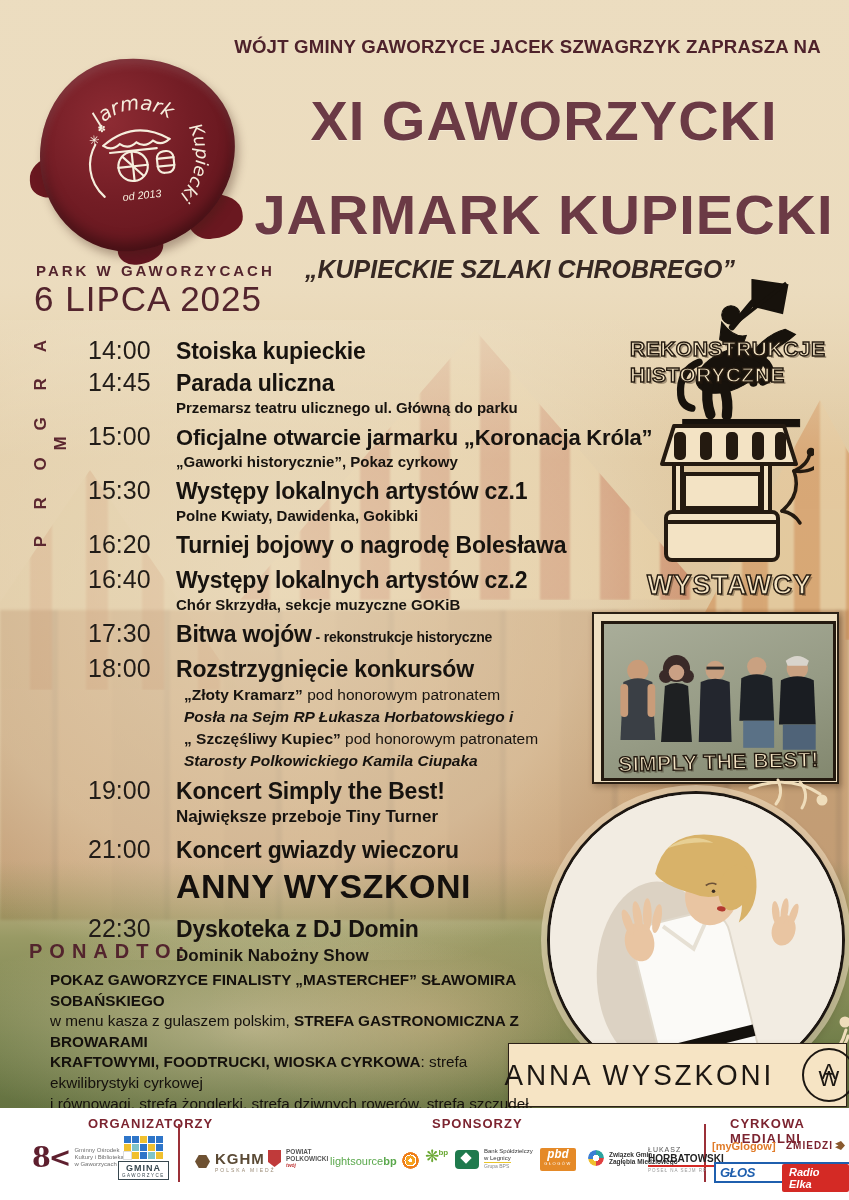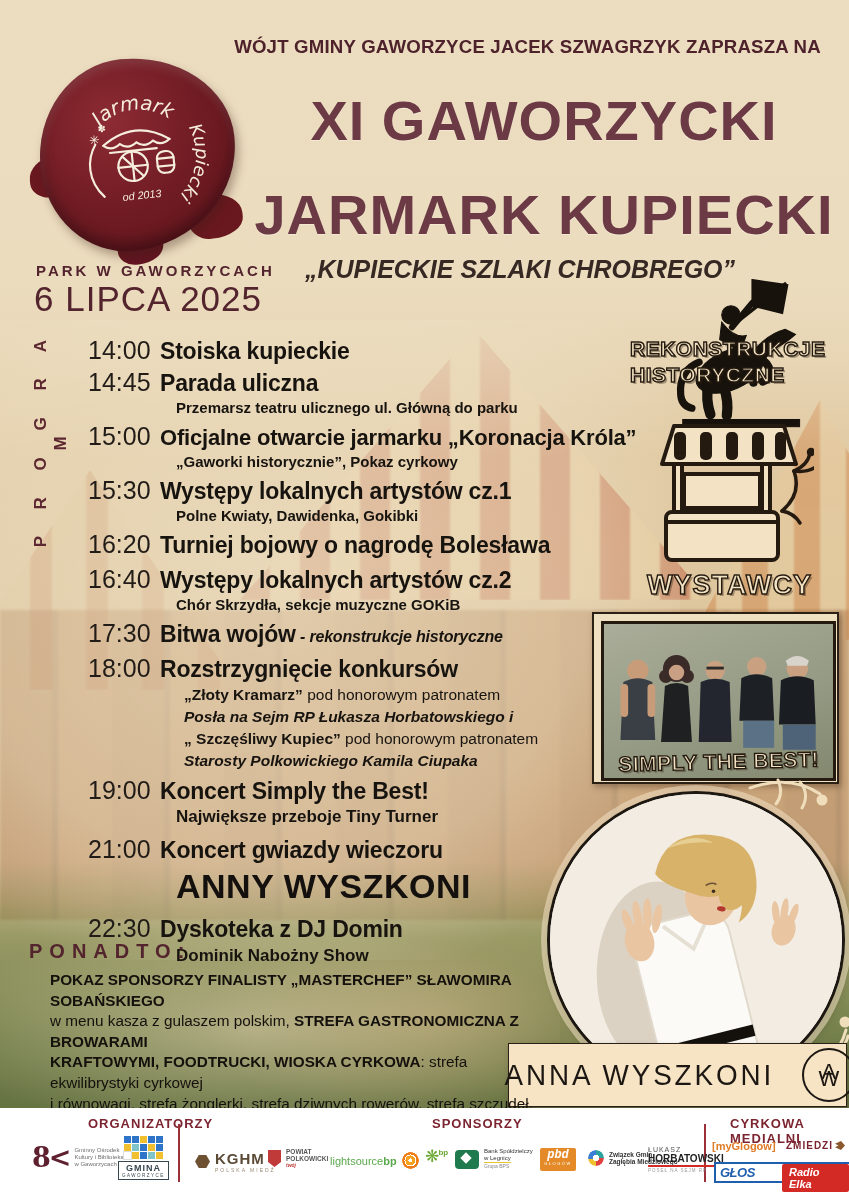--- a/index.html
+++ b/index.html
@@ -55,24 +55,24 @@
   .seal-drip2{position:absolute;left:150px;top:150px;width:56px;height:44px;background:#6a1820;border-radius:45% 55% 60% 40%/50% 50% 45% 55%;}
   .seal-drip3{position:absolute;left:78px;top:178px;width:46px;height:34px;background:#621520;border-radius:50% 50% 60% 40%/60% 40% 55% 45%;}
   .seal svg{position:absolute;left:10px;top:4px;}
 
   
   .program-vert{position:absolute;left:-64px;top:418px;width:230px;text-align:center;
     transform:rotate(-90deg);font-size:17px;font-weight:800;letter-spacing:11px;color:#5c2730;}
 
   
   .program{position:absolute;left:88px;top:336px;width:585px;color:#17130f;}
-  .prow{display:flex;align-items:baseline;margin-bottom:3px;}
+  .prow{display:flex;gap:16px;align-items:baseline;margin-bottom:3px;}
   .ptime{flex:0 0 72px;font-size:25px;font-weight:500;color:#211c18;}
   .ptitle{font-size:23px;font-weight:800;letter-spacing:-.2px;white-space:nowrap;}
-  .ptitle .light{font-weight:700;font-size:16px;font-style:italic;}
+  .ptitle .light{font-weight:700;font-size:14px;}
   .psub{margin:-1px 0 6px 88px;font-size:15px;font-weight:700;color:#17130f;}
   .psub8{margin:0 0 4px 96px;font-size:15.5px;color:#17130f;}
   .psub8 b{font-weight:800;}
   .psub8.it{font-style:italic;font-weight:700;}
   .pbig{margin:2px 0 8px 88px;font-size:34px;font-weight:900;letter-spacing:.5px;color:#14100d;}
   .mt6{margin-top:6px;}
 
   
   .outline-cream{color:#f3e3c2;-webkit-text-stroke:1.4px #241a10;text-shadow:2px 2px 0 rgba(43,28,14,.35);}
   .knight{position:absolute;left:628px;top:276px;width:212px;height:164px;}
@@ -417,21 +417,21 @@
   <div class="anna-label">
     <span class="anna-name">ANNA WYSZKONI</span>
     <span class="aw-mono">
       <span class="a">A</span>
       <span class="w">W</span>
     </span>
   </div>
 
   <div class="ponadto">
     <h3>PONADTO:</h3>
-    <p><b>POKAZ SPONSORZY FINALISTY „MASTERCHEF”  SŁAWOMIRA SOBAŃSKIEGO</b></p>
+    <p><b>POKAZ GAWORZYCE FINALISTY „MASTERCHEF”  SŁAWOMIRA SOBAŃSKIEGO</b></p>
     <p><span class="seg">w menu kasza z gulaszem polskim, </span><b>STREFA GASTRONOMICZNA Z BROWARAMI</b></p>
     <p><b>KRAFTOWYMI, FOODTRUCKI, WIOSKA CYRKOWA</b><span class="seg">: strefa ekwilibrystyki cyrkowej</span></p>
     <p><span class="seg">i równowagi, strefa żonglerki, strefa dziwnych rowerów, strefa szczudeł,</span></p>
     <p><b>OBOZOWISKO WOJÓW:</b><span class="seg"> zbrojownia, stanowisko łucznicze, stanowisko</span></p>
     <p><span class="seg">oszczepnicze, </span><b>WIOSKA HISTORYCZNA:</b><span class="seg"> stanowiska tkacza, garncarza,</span></p>
     <p><span class="seg">rybaka, wikliniarza, pisarza, zielarza, piekarza i kata,  </span><b>STREFA GIER XXL</b></p>
   </div>
 
   <div class="footer">
     <div class="f-head" style="left:88px">ORGANIZATORZY</div>

